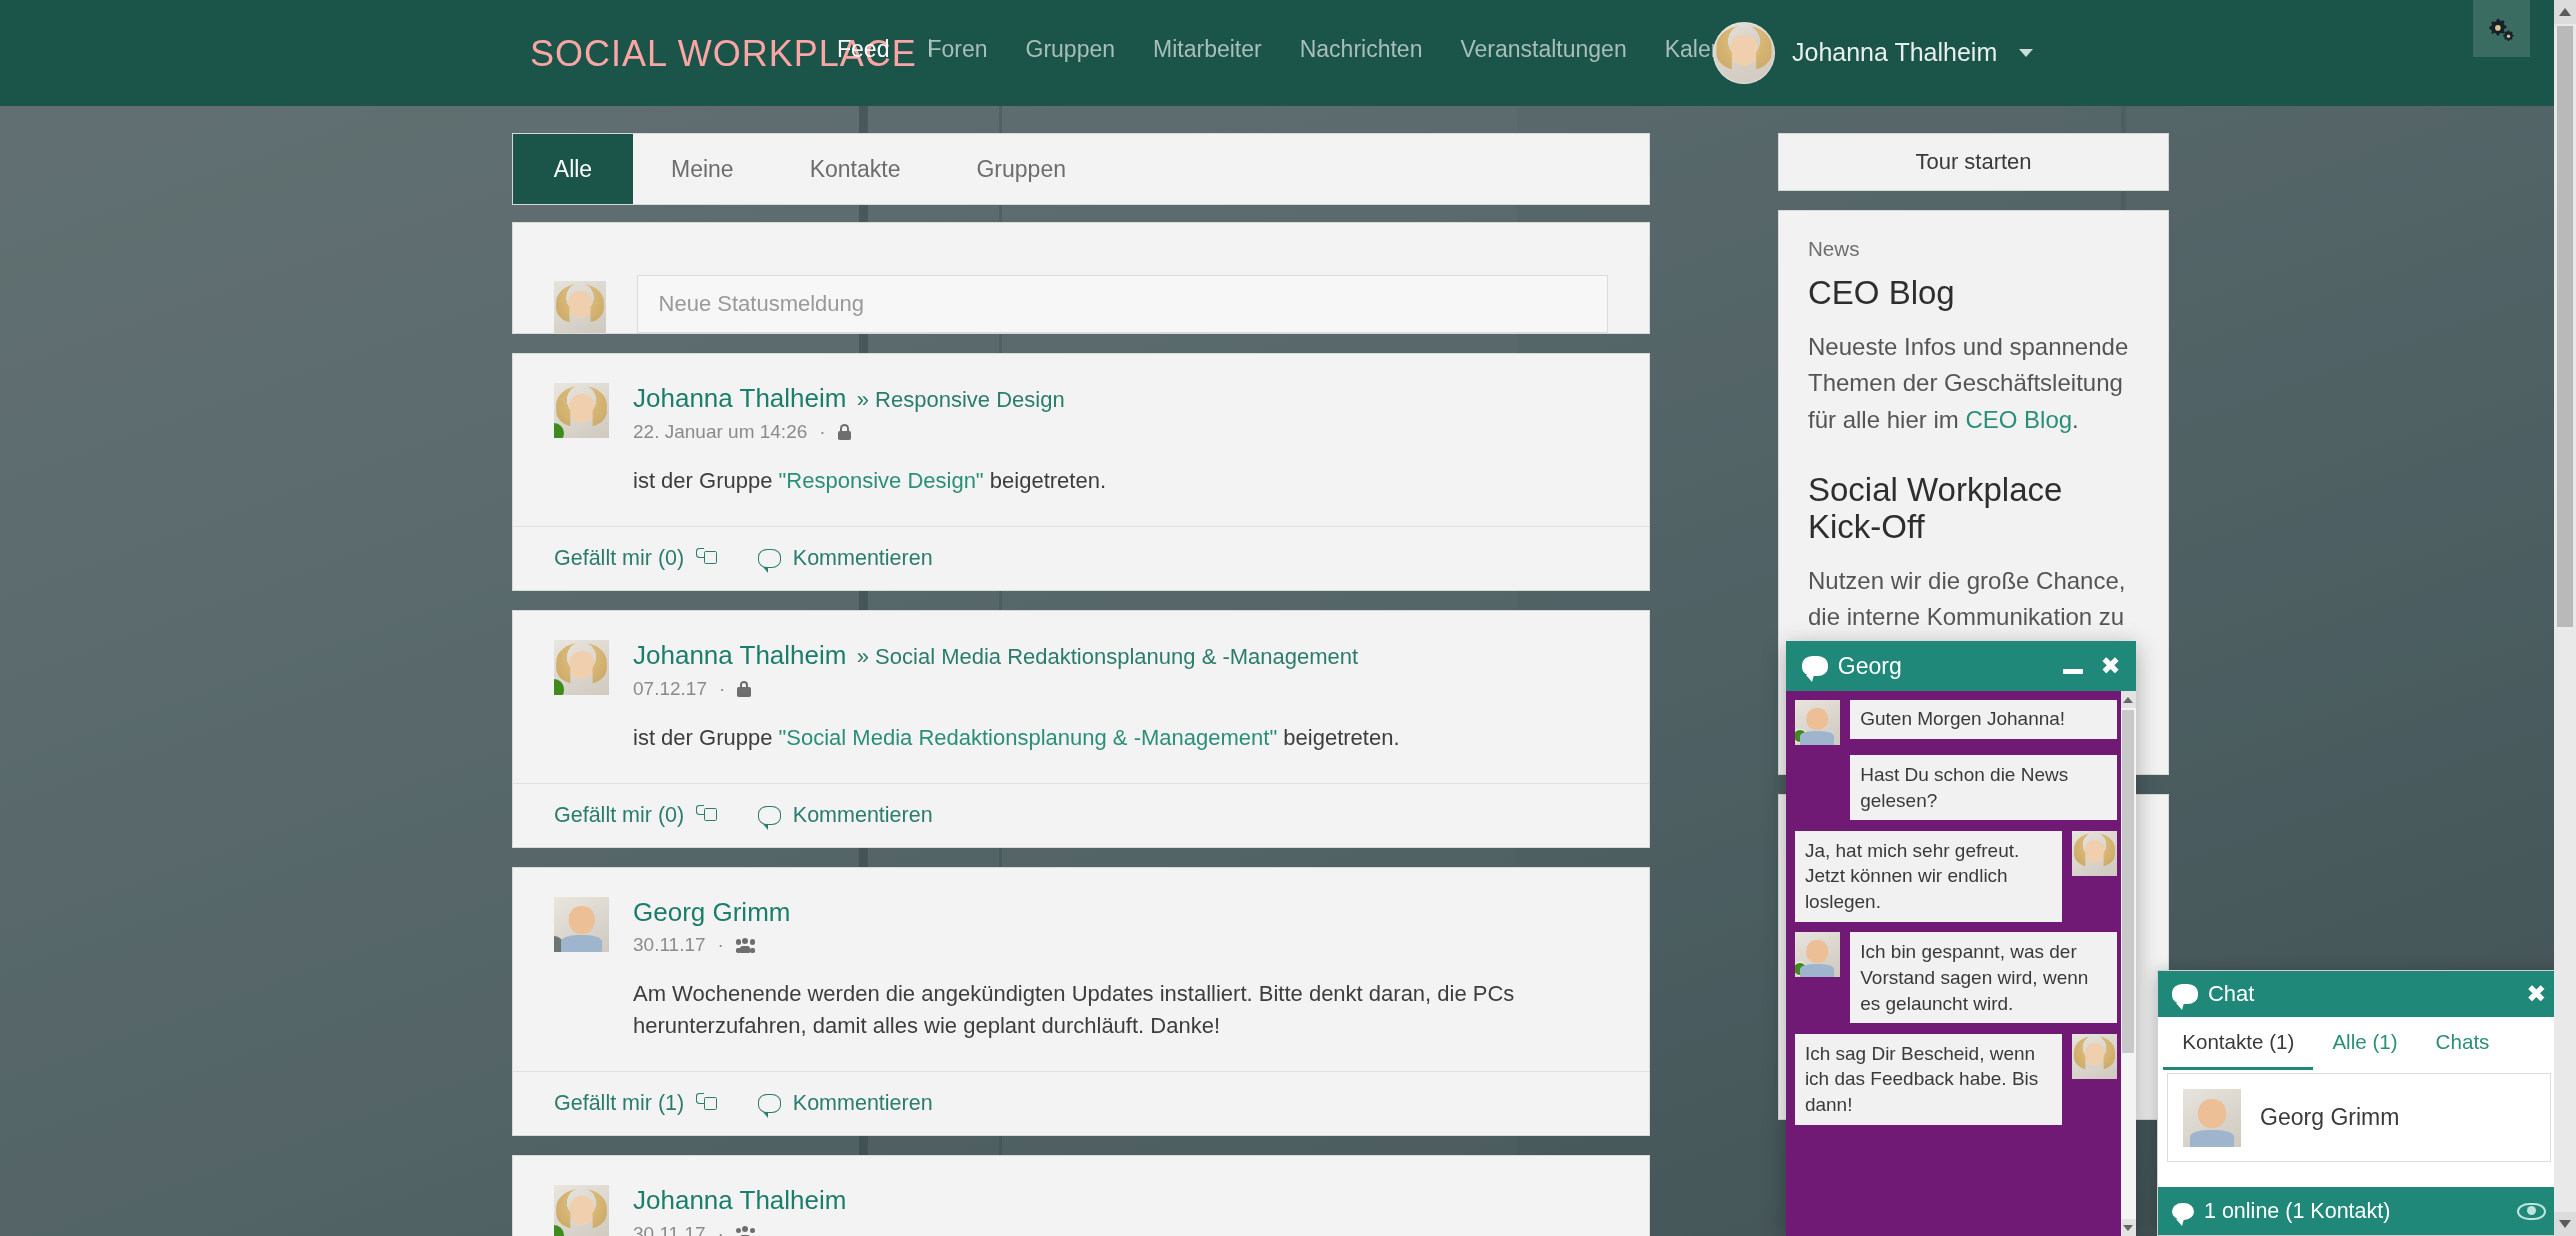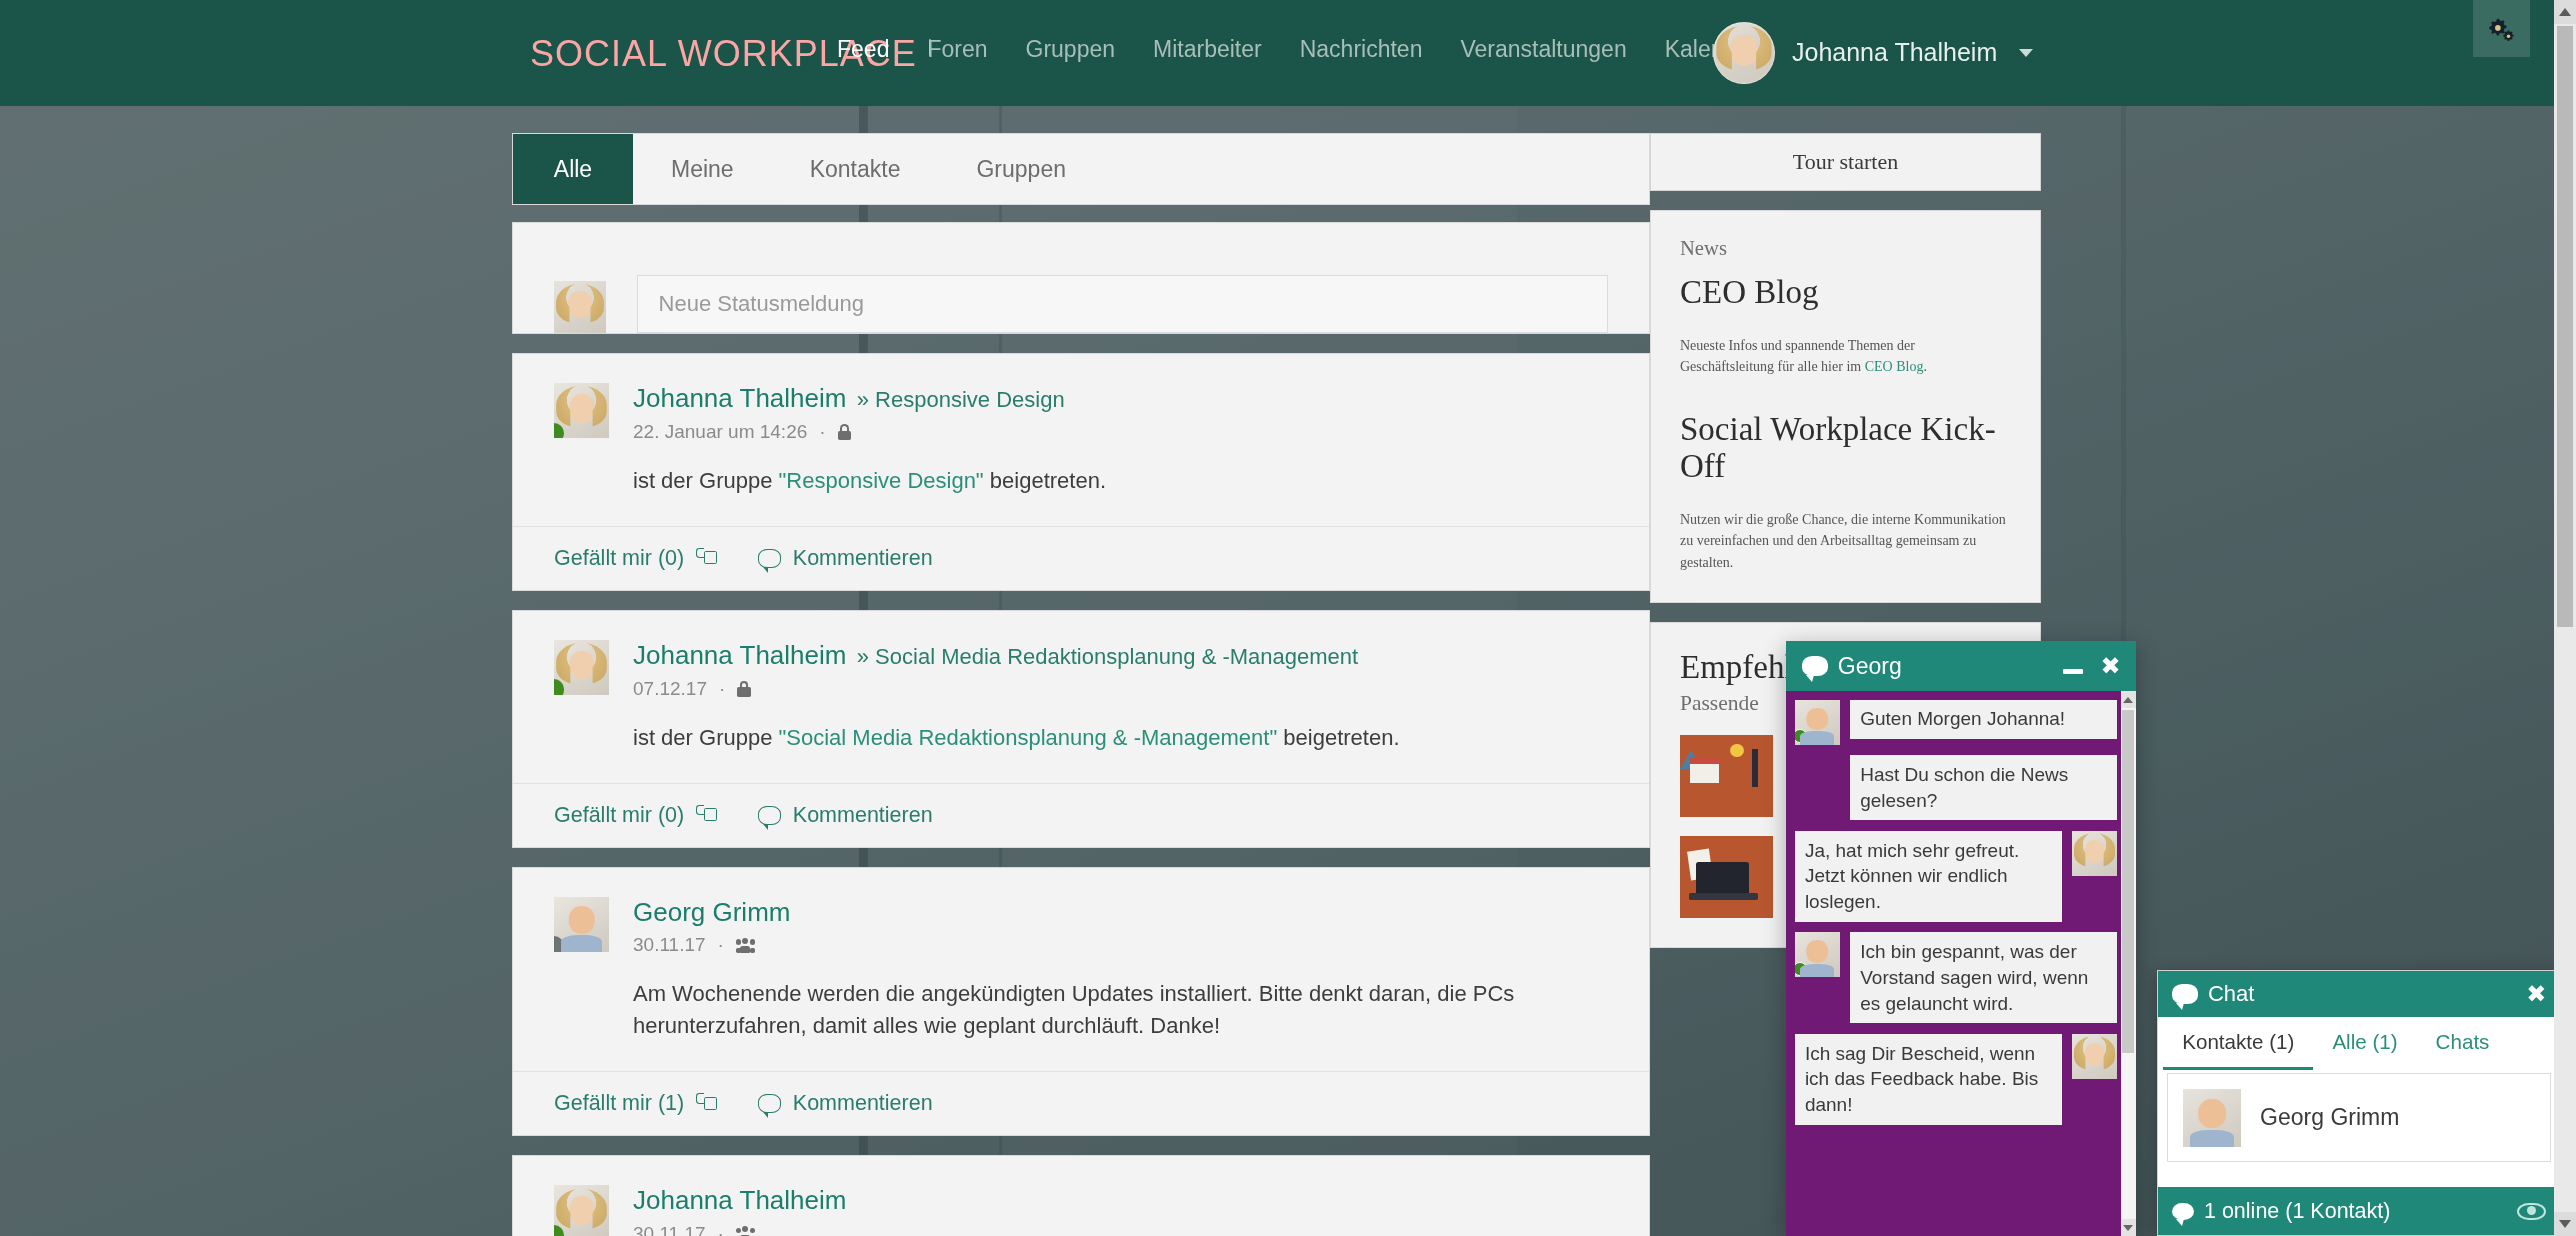--- a/index.html
+++ b/index.html
@@ -140,30 +140,30 @@
   }
   .act { display:flex; align-items:center; gap:12px; color:#2a7d6c; font-size:21.5px;text-align:center; }
   .thumb-icon{width:20.6px;height:20.6px;position:relative;display:inline-block;}
   .thumb-icon .pad{position:absolute;right:0;top:3.4px;width:13px;height:13px;border:1.7px solid #2a7d6c;border-radius:1.7px;}
   .thumb-icon .th{position:absolute;left:0;top:0;width:7.7px;height:10.3px;border:1.7px solid #2a7d6c;border-right:none;border-radius:3.4px 0 0 3.4px;}
   .bubble-icon{width:23px;height:19px;border:1.7px solid #2a7d6c;border-radius:9.4px/7.7px;position:relative;display:inline-block;}
   .bubble-icon::after{content:"";position:absolute;left:4.3px;bottom:-6px;width:0;height:0;
     border-left:5.2px solid transparent;border-right:0 solid transparent;border-top:6.9px solid #2a7d6c;}
 
   
-  .side-col { position:absolute; left:1650px; top:133px; width:391px; z-index:10;font-family:Liberation Serif, serif; }
+  .side-col { position:absolute; left:1778px; top:133px; width:391px; z-index:10; }
   .tour-btn {
     height:58px; background:#f2f2f2; border:0.9px solid #d5d5d5;
     display:flex;align-items:center;justify-content:center;
     font-size:22px; color:#3a3a3a;
   }
   .side-card { margin-top:19px; background:#f2f2f2; border:0.9px solid #d9d9d9; padding:26px 29px 29px 29px;}
   .side-kicker { color:#6f6f6f; font-size:20.6px; }
   .side-h { color:#2e2e2e; font-size:33px; font-weight:400; margin-top:13.7px; line-height:1.12;}
-  .side-p { color:#555; font-size:14px; line-height:1.52; margin-top:24px; }
+  .side-p { color:#555; font-size:24px; line-height:1.52; margin-top:17px; }
   .side-p a { color:#2a8f79; text-decoration:none; }
   .rec-sub { color:#6f6f6f; font-size:21.5px; margin-top:5.2px;}
   .rec-thumb {
     width:93px;height:82px;margin-top:19px;background:#b8572f;position:relative;overflow:hidden;
   }
   .rec-thumb .sq{position:absolute;background:#efe7dd;}
   .rec-thumb .t-cal{left:10.3px;top:22px;width:29px;height:26px;background:#f2efe8;}
   .rec-thumb .t-cal2{left:10.3px;top:22px;width:29px;height:6.9px;background:#c94b3e;}
   .rec-thumb .t-tri{left:45px;top:17px;width:0;height:0;background:none;
     border-left:11px solid transparent;border-right:11px solid transparent;border-bottom:19px solid #4f7fa0;}

